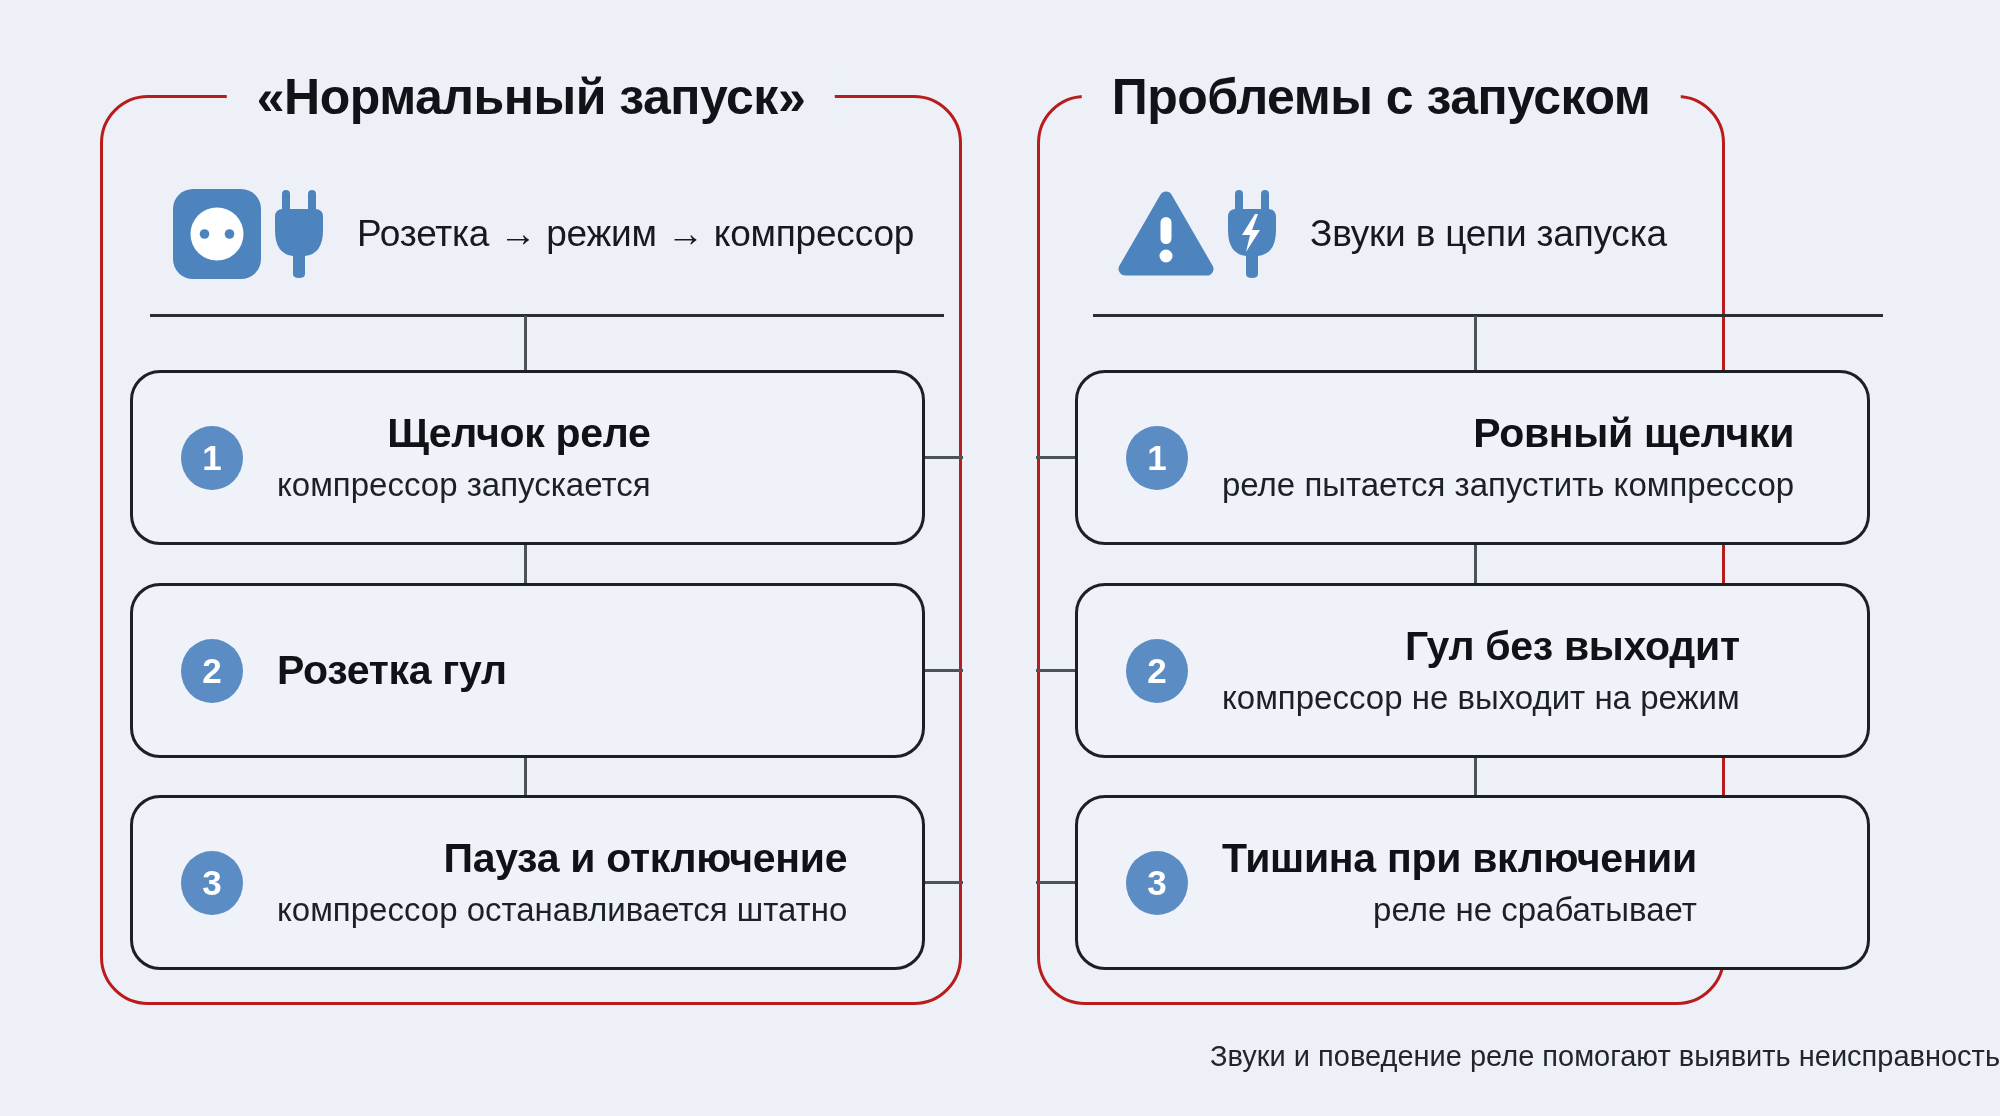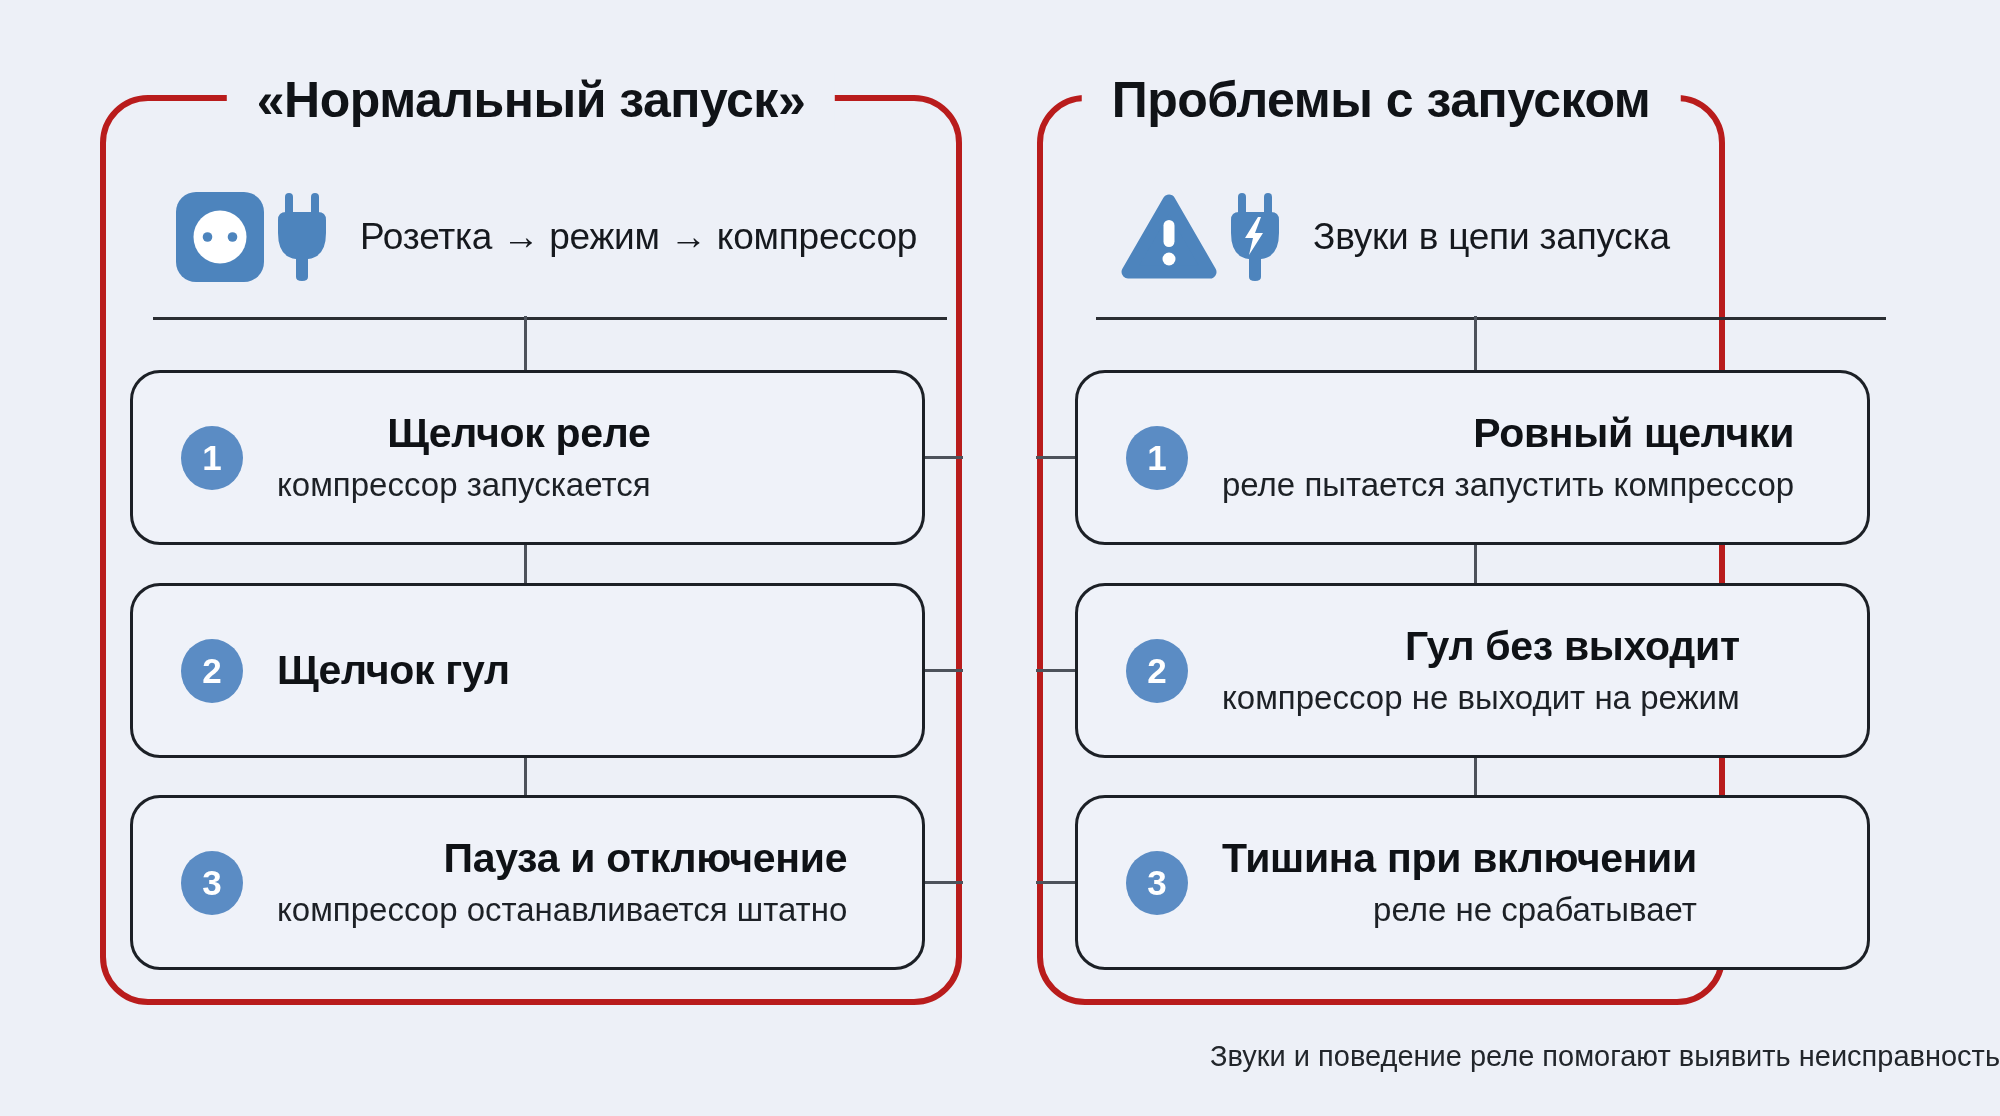--- a/index.html
+++ b/index.html
@@ -12,21 +12,21 @@
     width: 2000px;
     height: 1116px;
     background: #edf0f7;
     overflow: hidden;
   }
   
   .panel {
     position: absolute;
     top: 95px;
     height: 910px;
-    border: 6px solid #b91c1c;
+    border: 3px solid #b91c1c;
     border-radius: 48px;
     box-sizing: border-box;
     background: transparent;
   }
   .panel.left  { left: 100px;  width: 862px; }
   .panel.right { left: 1037px; width: 688px; }
   .panel-title {
     position: absolute;
     top: 0;
     left: 50%;
@@ -208,21 +208,21 @@
     <div class="card c1">
       <div class="badge">1</div>
       <div class="card-text">
         <div class="card-title">Щелчок реле</div>
         <div class="card-desc">компрессор запускается</div>
       </div>
     </div>
     <div class="card c2">
       <div class="badge">2</div>
       <div class="card-text">
-        <div class="card-title">Щелчок гул</div>
+        <div class="card-title">Розетка гул</div>
       </div>
     </div>
     <div class="card c3">
       <div class="badge">3</div>
       <div class="card-text">
         <div class="card-title">Пауза и отключение</div>
         <div class="card-desc">компрессор останавливается штатно</div>
       </div>
     </div>
   </div>

